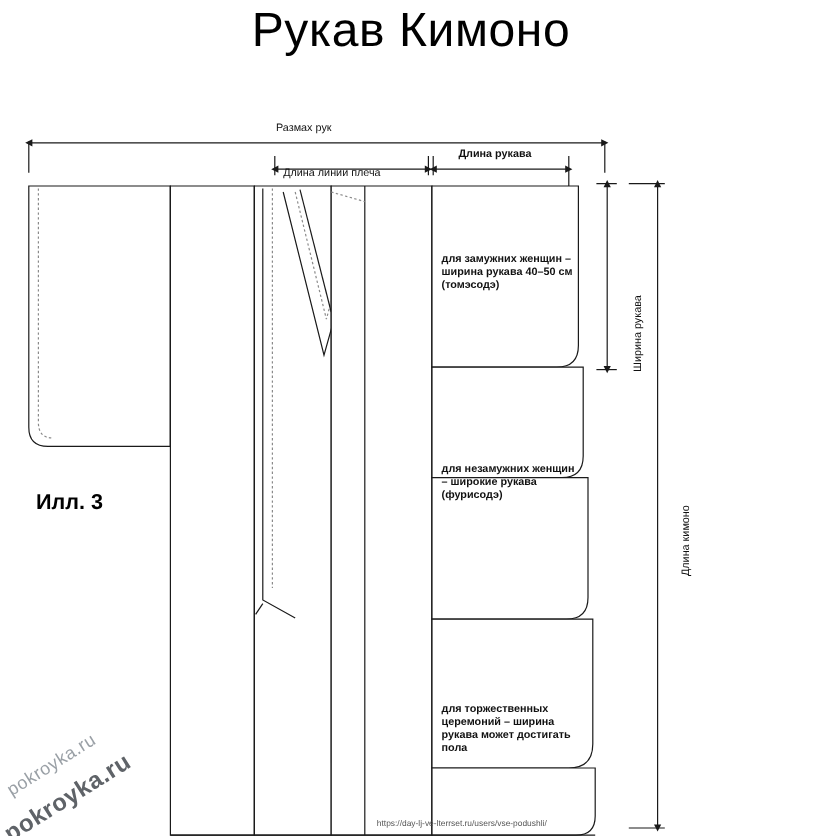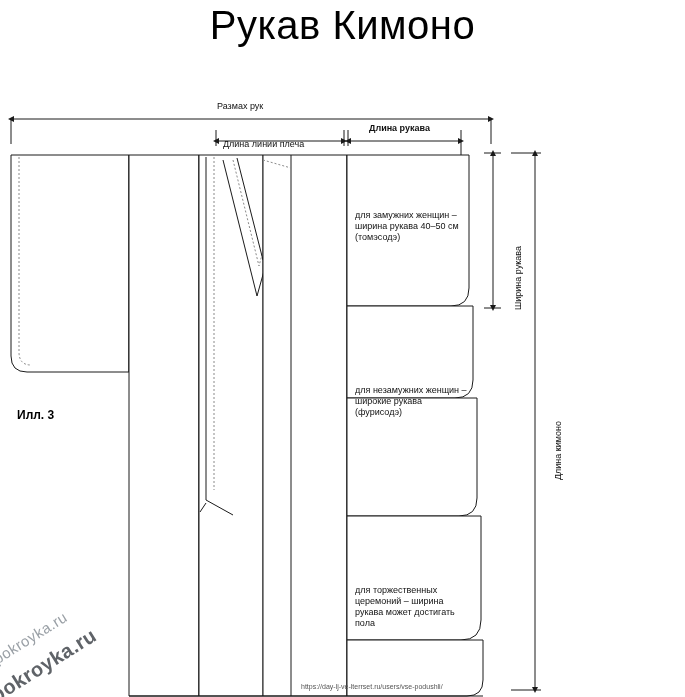--- a/index.html
+++ b/index.html
@@ -25,45 +25,46 @@
     font-size: 40px;
     line-height: 46px;
     letter-spacing: 0.5px;
     color: #000;
     white-space: nowrap;
   }
 
   #diagram {
     position: absolute;
     top: 60px;
-    left: 1px;
+    left: 14px;
     width: 586px;
     height: 637px;
   }
 
   .lbl {
     position: absolute;
     font-size: 9px;
     line-height: 11px;
     color: #111;
     white-space: nowrap;
   }
   .lbl.multi {
     white-space: normal;
+    font-weight: bold;
   }
   .lbl.vert {
     transform-origin: left top;
     transform: rotate(-90deg);
   }
 
   #illus-label {
     position: absolute;
     left: 16px;
     top: 348px;
-    font-size: 12px;
+    font-size: 18px;
     font-weight: bold;
     color: #000;
   }
 
   #watermark {
     position: absolute;
     left: -6px;
     top: 520px;
     width: 120px;
     height: 120px;

